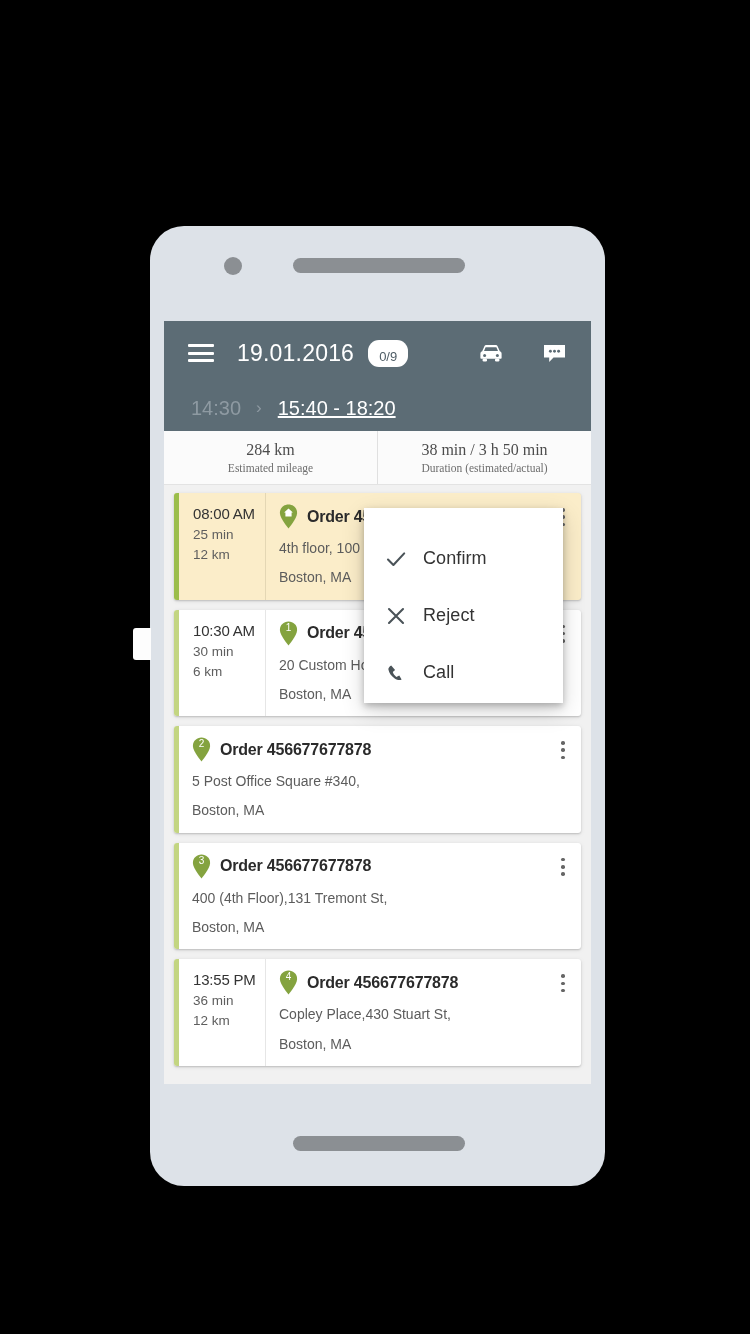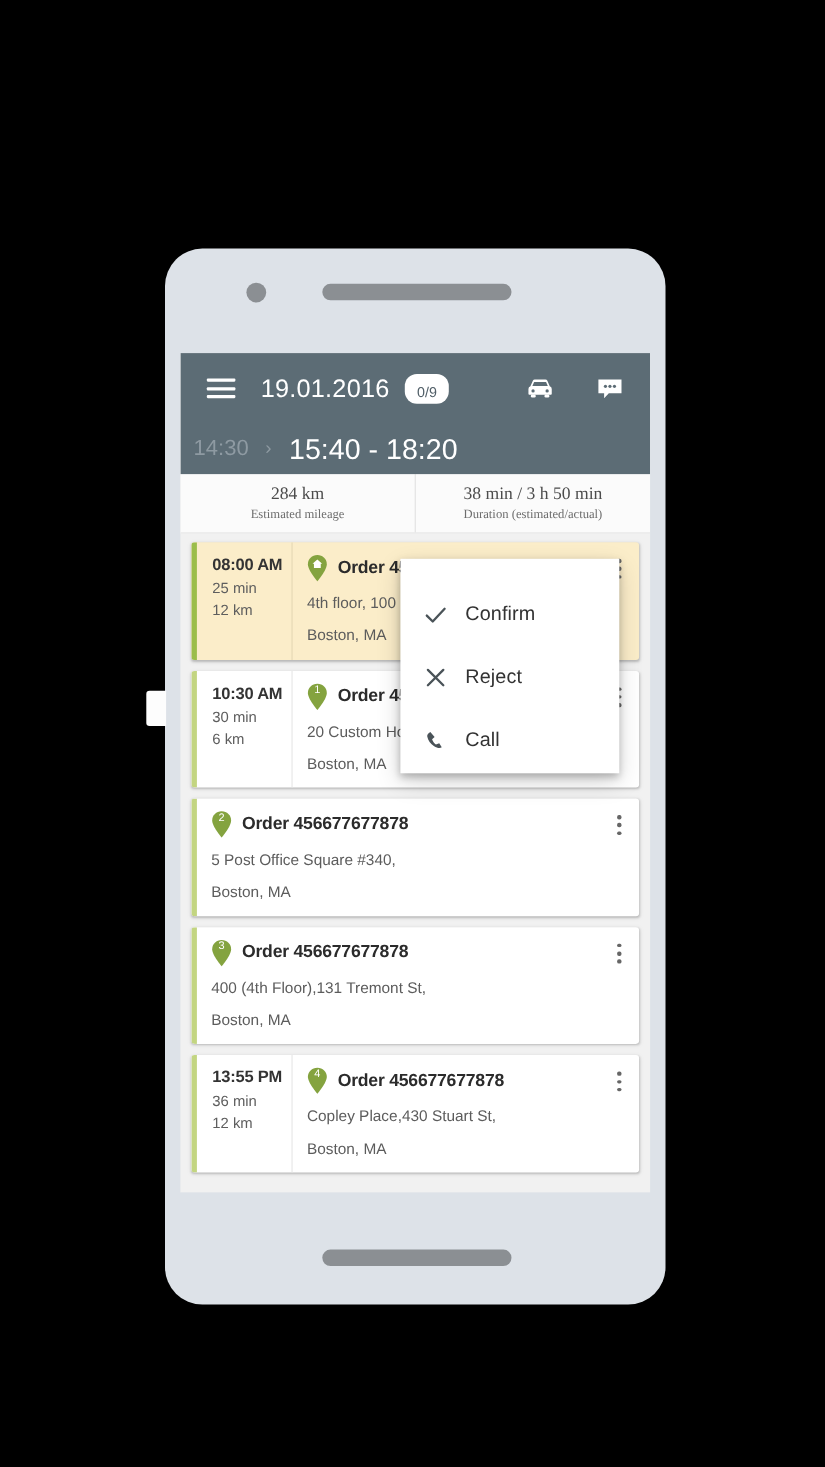--- a/index.html
+++ b/index.html
@@ -57,24 +57,24 @@
   .hamburger span { display:block; height:3px; background:#ffffff; border-radius:1px; }
   .appbar-date { color:#ffffff; font-size:23px; margin-left:23px; letter-spacing:.2px; }
   .count-badge {
     margin-left:14px; background:#ffffff; color:#4f5d66;
     font-size:13px; border-radius:11px; padding:10px 11px 4px; line-height:1;
     font-weight:400;
   }
   .appbar-icons { margin-left:auto; display:flex; align-items:center; gap:36px; }
   .ic { width:28px; height:24px; position:relative; cursor:pointer; }
 
-  .appbar-sub { display:flex; align-items:center; padding:0 12px; height:46px; }
+  .appbar-sub { display:flex; align-items:center; padding:0 27px; height:46px; }
   .sub-prev { color:#8e9aa2; font-size:20px; }
   .sub-arrow { color:#8e9aa2; font-size:17px; margin:0 16px 0 15px; }
-  .sub-cur { color:#ffffff; font-size:26px; }
+  .sub-cur { color:#ffffff; font-size:20px;text-decoration:underline; }
 
   
   .stats { display:flex; background:#fbfbfb; height:54px;
            border-bottom:1px solid #e3e3e3; }
   .stat { flex:1; display:flex; flex-direction:column; align-items:center;
           justify-content:center;font-family:Liberation Serif, serif; }
   .stat + .stat { border-left:1px solid #e0e0e0; }
   .stat-val { font-size:16px; color:#4c4c4c; line-height:1.15; }
   .stat-lbl { font-size:11.5px; color:#6d6d6d; margin-top:3px; }
 
@@ -87,21 +87,21 @@
     overflow:hidden; min-height:104px;
   }
   .row.highlight { background:#fbedc9; }
   .stripe { width:5px; flex:0 0 5px; background:#c3d581; }
   .row.highlight .stripe { background:#9bbd4a; }
   .col-left {
     width:87px; flex:0 0 87px; padding:12px 0 12px 14px;
     border-right:1px solid #e6e6e6;
   }
   .row.highlight .col-left { border-right:1px solid #e4d7b4; }
-  .t-time { font-size:15px; color:#333333; font-weight:bold; letter-spacing:-.2px; }
+  .t-time { font-size:15px; color:#333333; font-weight:normal; letter-spacing:-.2px; }
   .t-sub { font-size:13.5px; color:#5e5e5e; margin-top:5px; }
   .col-main { flex:1; padding:11px 12px 12px 13px; position:relative; }
   .title-line { display:flex; align-items:center; }
   .pin { width:19px; height:25px; flex:0 0 19px; position:relative; margin-right:9px; }
   .pin svg { display:block; }
   .pin-num {
     position:absolute; left:0; top:2px; width:19px; text-align:center;
     font-size:10px; color:#ffffff; line-height:1;
   }
   .order-title { font-size:16px; color:#2b2b2b; font-weight:bold; letter-spacing:-.2px; }

